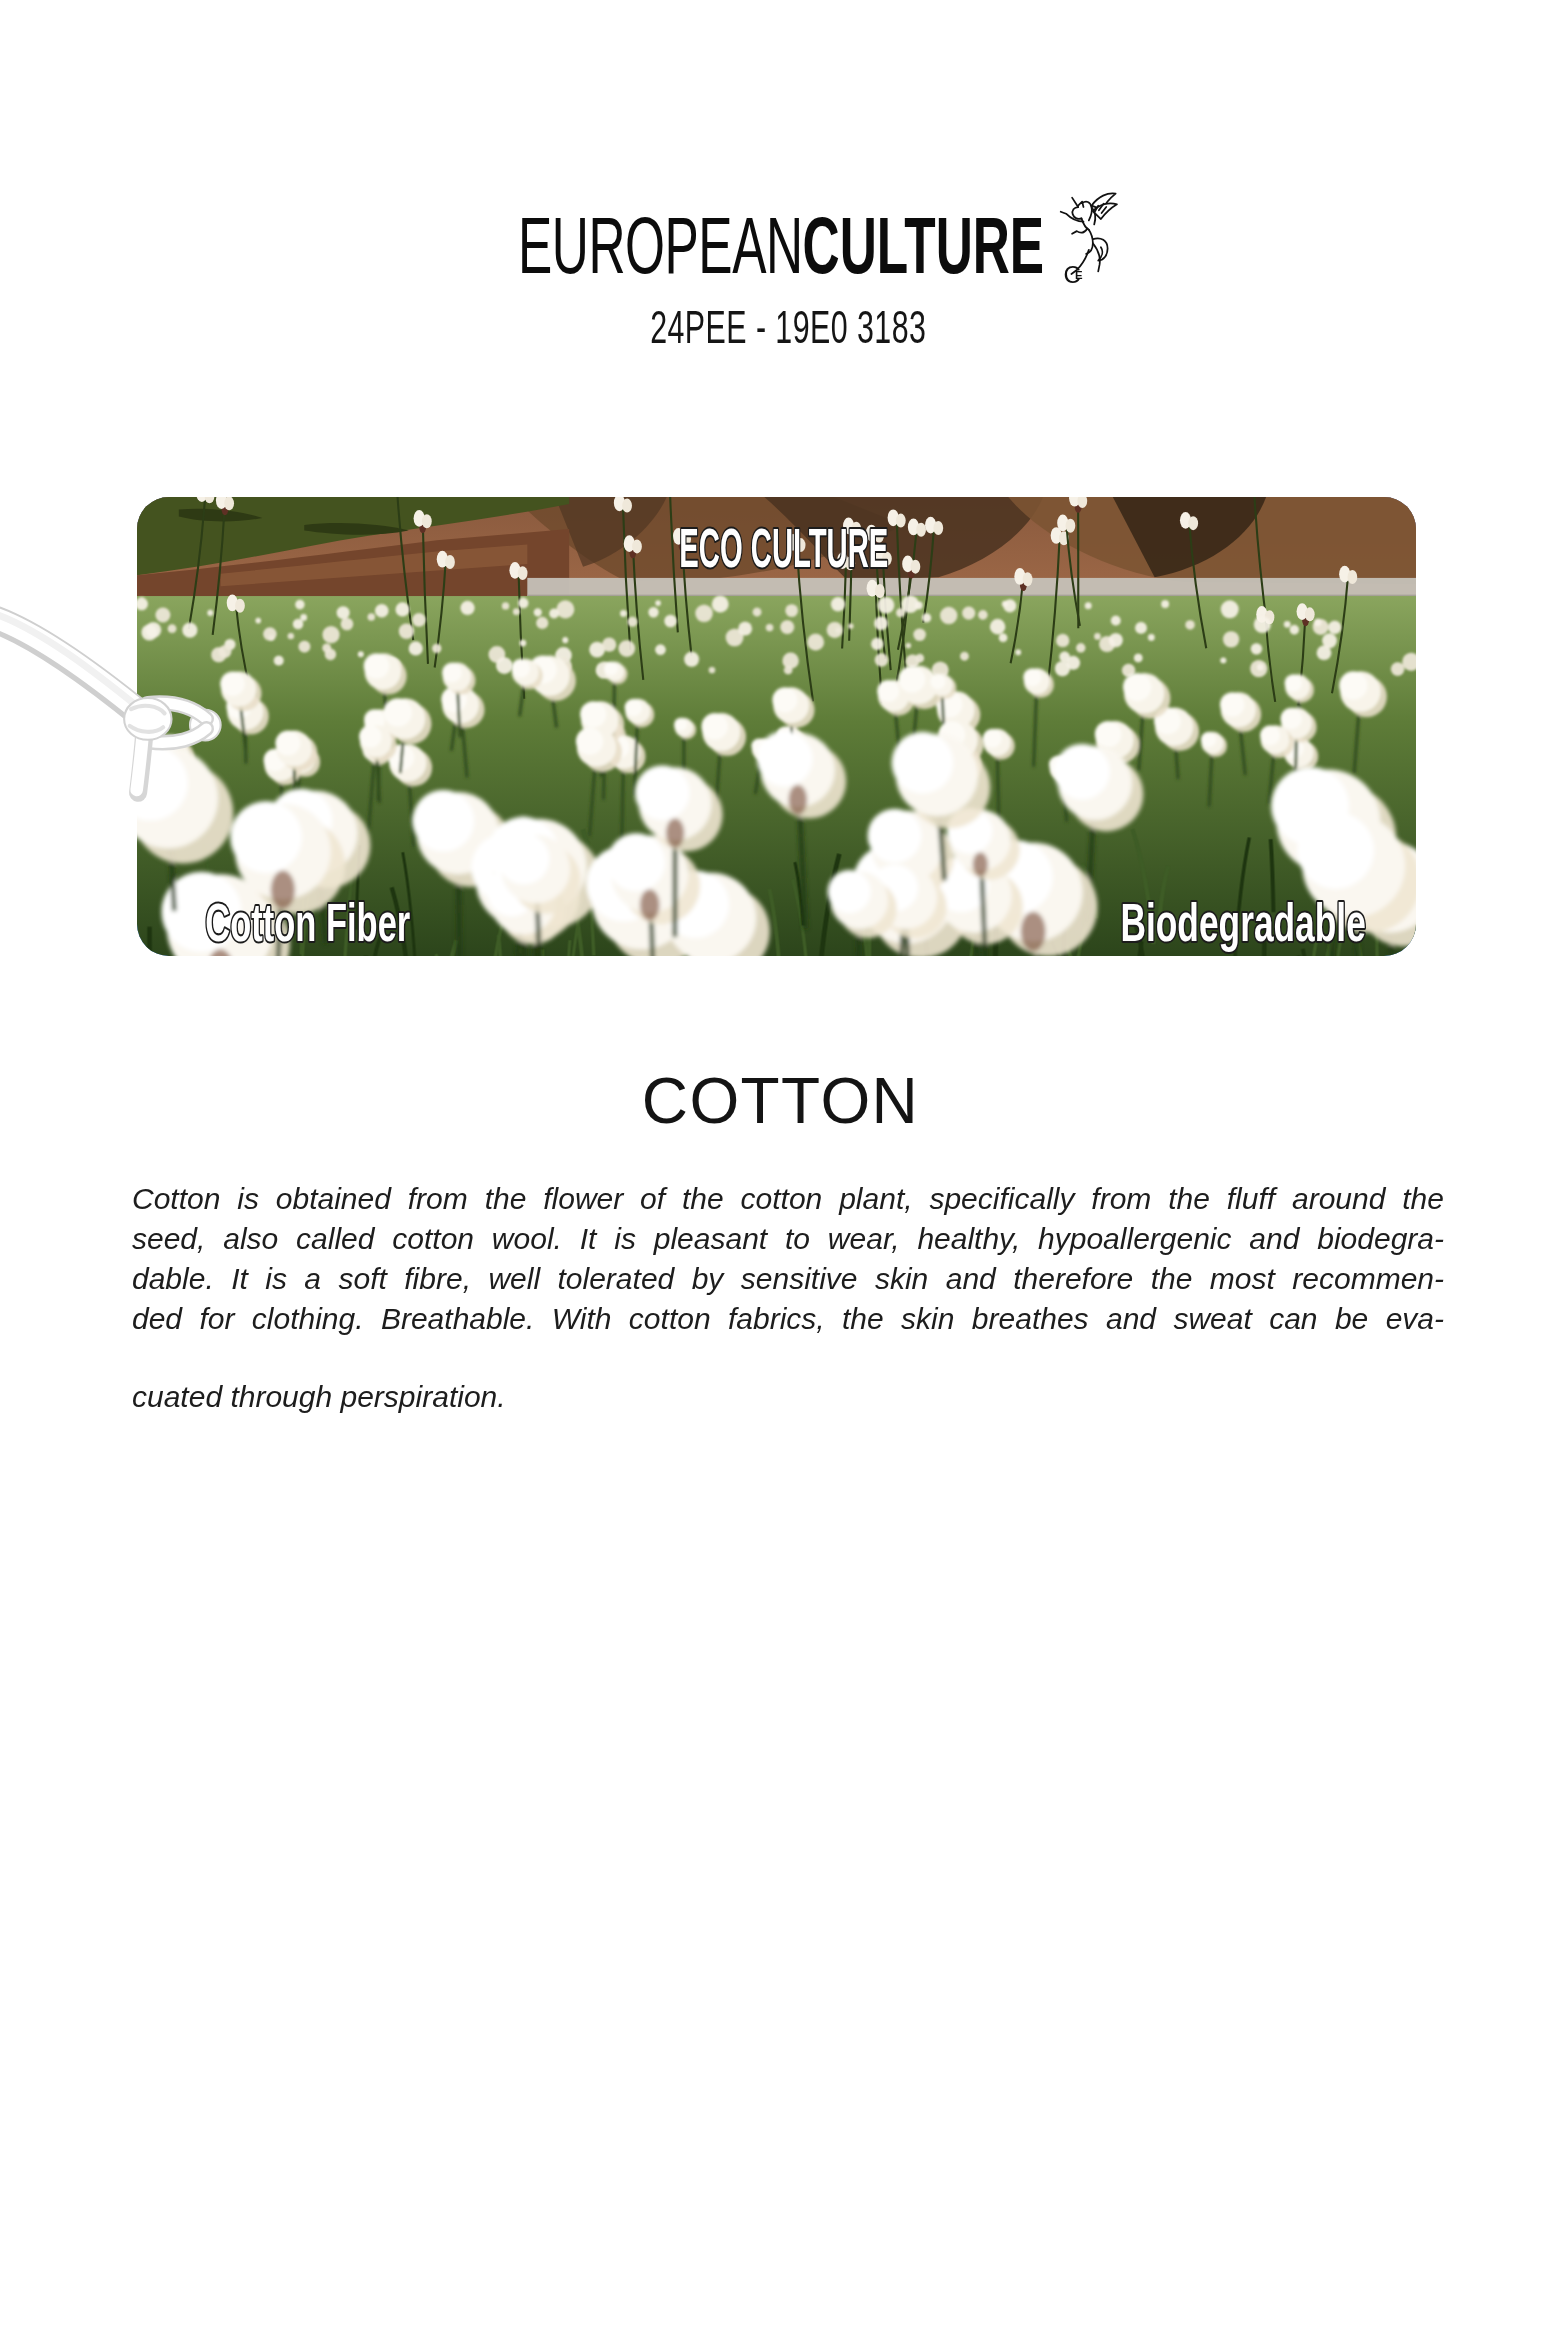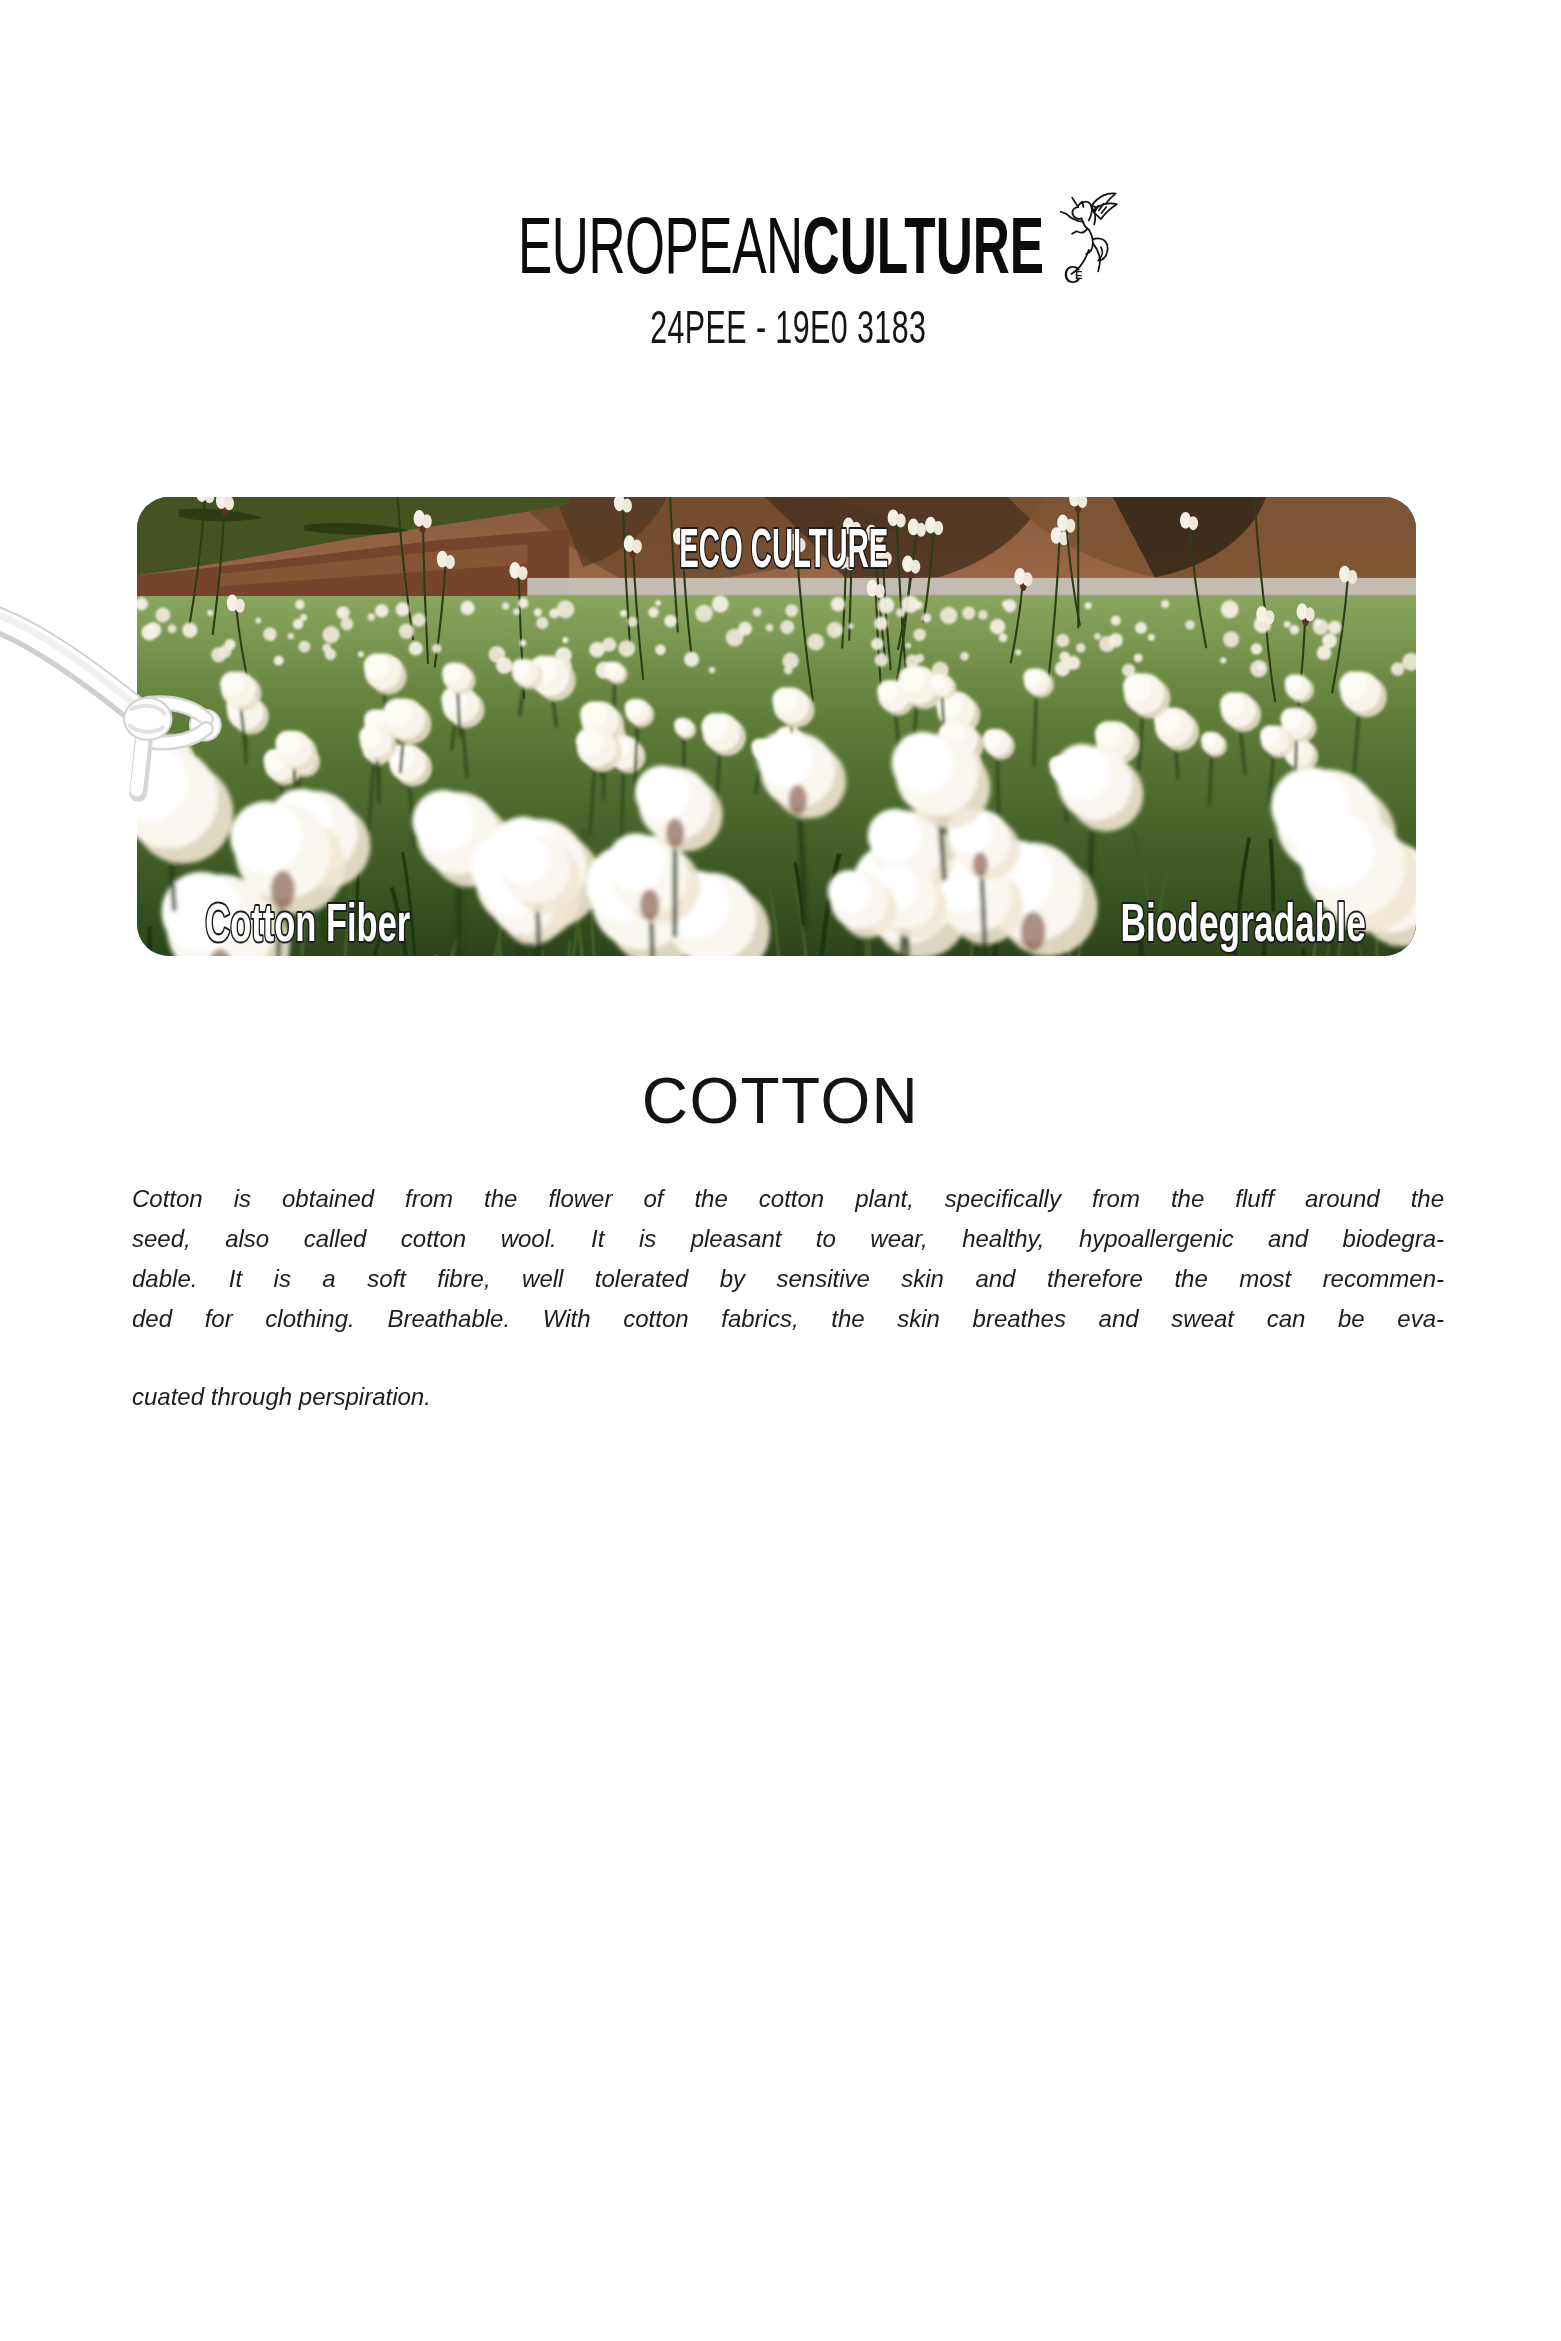--- a/index.html
+++ b/index.html
@@ -21,21 +21,21 @@
   
   .banner{position:absolute;left:137px;top:497px;width:1279px;height:459px;
           border-radius:32px;overflow:hidden;background:#3b82f6;}
   .banner svg{display:block;width:100%;height:100%;}
   .cord{position:absolute;left:0;top:599px;width:258px;height:230px;pointer-events:none;}
 
   
   .cotton-title{position:absolute;left:0;top:1064px;width:1561px;text-align:center;
                 font-size:64px;font-weight:400;letter-spacing:1.4px;color:#141414;}
   .para{position:absolute;left:132px;top:1179px;width:1312px;
-        font-style:italic;font-size:24px;line-height:40px;color:#1d1d1d;}
+        font-style:italic;font-size:30px;line-height:40px;color:#1d1d1d;}
   .para .ln{text-align:justify;text-align-last:justify;white-space:nowrap;}
   .para .ln:last-child{text-align-last:left;margin-top:38px;}
 </style>
 </head>
 <body>
 
 <div class="page">
 
   <div class="logo-line">
     <span class="logo-thin">EUROPEAN</span><span class="logo-bold">CULTURE</span>

